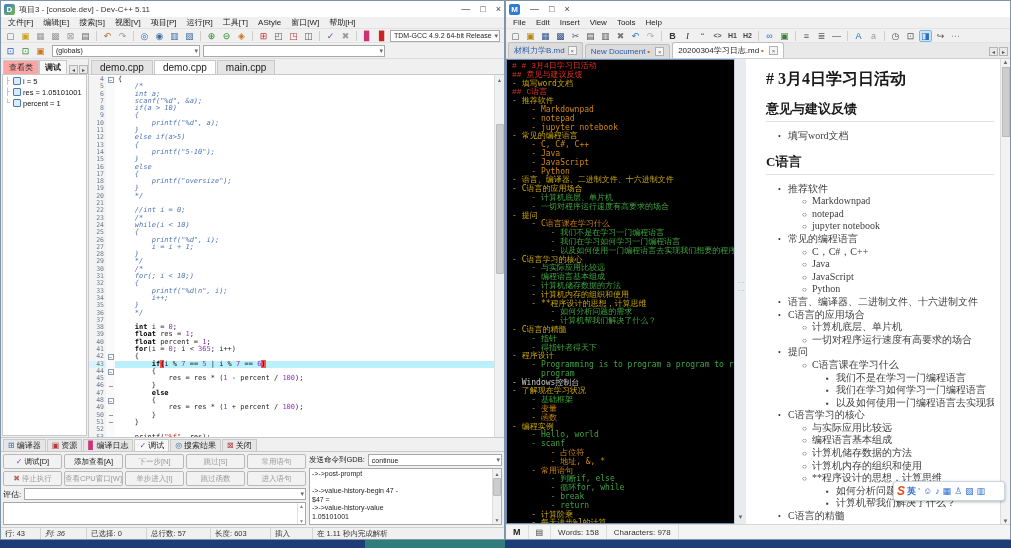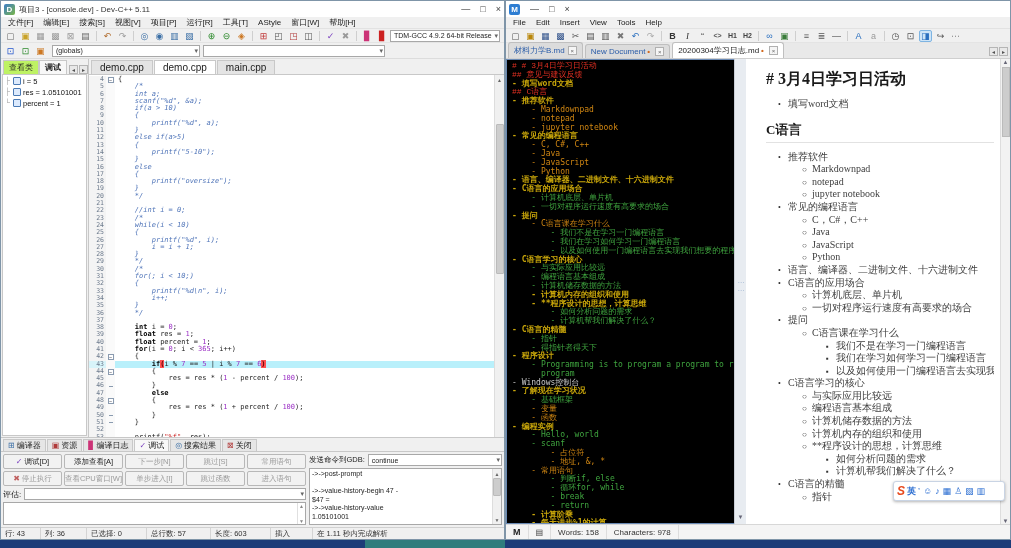--- a/index.html
+++ b/index.html
@@ -30,21 +30,21 @@
   .tsep{width:1px;height:10px;background:#cfcfcf;margin:0 3px;flex:none;}
   .combo{background:#fff;border:1px solid #a8a8a8;height:12px;display:flex;align-items:center;font-size:7px;padding-left:3px;position:relative;white-space:nowrap;overflow:hidden;}
   .combo .arr{position:absolute;right:1px;top:0;bottom:0;display:flex;align-items:center;color:#666;font-size:7px;}
   #compiler-combo{width:132px;margin-left:auto;margin-right:4px;}
   #globals-combo{width:148px;margin-left:4px;}
   #members-combo{width:182px;margin-left:3px;}
   
   .dev-main{flex:1;display:flex;min-height:0;}
   .sidebar{width:88px;border-right:1px solid #c8c8c8;display:flex;flex-direction:column;background:#f0f0f0;}
   .side-head{height:15px;display:flex;align-items:flex-end;padding-left:2px;flex:none;}
-  .stab{font-size:8px;padding:1px 5px;border:1px solid #c8c8c8;border-bottom:none;background:#bef264;white-space:nowrap;}
+  .stab{font-size:8px;padding:1px 5px;border:1px solid #c8c8c8;border-bottom:none;background:#fca5a5;white-space:nowrap;}
   .stab.active{background:#f8f8f8;font-weight:bold;}
   .side-arrows{margin-left:2px;display:flex;gap:1px;}
   .sarr{width:9px;height:9px;border:1px solid #b5b5b5;background:#e8e8e8;font-size:6px;display:flex;align-items:center;justify-content:center;color:#555;}
   .watchbox{flex:1;background:#fff;border:1px solid #c8c8c8;margin:0 1px 1px 1px;padding:2px 0 0 2px;overflow:hidden;}
   .witem{display:flex;font-size:7.5px;height:11px;white-space:nowrap;color:#111;}
   .wtree{color:#999;width:8px;flex:none;font-size:7px;}
   .wic{width:8px;height:8px;border:1px solid #4a7ab5;background:#dceafd;margin-right:2px;flex:none;border-radius:1px;}
   .editor-col{flex:1;display:flex;flex-direction:column;min-width:0;}
   .edtabs{height:15px;display:flex;align-items:flex-end;background:#f0f0f0;padding-left:2px;flex:none;}
   .edtab{font-size:10px;padding:1px 8px;border:1px solid #c8c8c8;border-bottom:none;background:#e4e4e4;margin-right:1px;white-space:nowrap;}
@@ -98,21 +98,21 @@
   .mtabbar{height:16px;background:#e9e9e9;display:flex;align-items:flex-end;padding:0 2px;flex:none;border-bottom:1px solid #cfcfcf;}
   .mtab{display:flex;align-items:center;font-size:8px;background:#dcdcdc;border:1px solid #bfbfbf;border-bottom:none;border-radius:3px 3px 0 0;padding:2px 5px;margin-right:2px;white-space:nowrap;color:#2a5ca8;}
   .mtab.active{background:#fff;color:#222;}
   .mtab .dot{color:#d2691e;margin:0 2px;font-weight:bold;}
   .mtab .x{width:9px;height:9px;border:1px solid #b0b0b0;font-size:6px;display:flex;align-items:center;justify-content:center;margin-left:3px;color:#666;background:#f5f5f5;}
   .mtab-arrows{margin-left:auto;display:flex;gap:1px;margin-bottom:2px;}
   .msplit{flex:1;display:flex;min-height:0;background:#dfe4ea;}
   .mdeditor{width:228px;background:#000;padding:2px 0 0 5px;font-family:"DejaVu Sans Mono",monospace;font-size:8px;line-height:8.8px;overflow:hidden;flex:none;border:1px solid #6a8ab5;border-right:none;}
   .mline{white-space:pre;height:8.8px;}
   .mline.r{color:#e33022;font-family:Liberation Mono, monospace;}
-  .mline.y{color:#c9a60a;font-weight:bold;}
+  .mline.y{color:#c9a60a;}
   .mline.o{color:#d08612;}
   .mline.g{color:#3fa53f;}
   .mline.w{color:#c8c8c8;}
   .medscroll{width:12px;background:#e8ecf1;border-left:1px solid #c9ced6;display:flex;flex-direction:column;align-items:center;justify-content:flex-end;flex:none;}
   .medscroll .grip{margin:auto 0;color:#7d9cc4;font-size:7px;letter-spacing:1px;writing-mode:vertical-rl;}
   .medscroll .sbtn{font-size:6px;color:#667;height:10px;}
   .preview{flex:1;background:#fff;overflow:hidden;padding:6px 6px 0 20px;font-family:"Liberation Serif","DejaVu Serif",serif;color:#404040;min-width:0;}
   .pv-h1{font-size:16px;font-weight:bold;color:#1a1a1a;margin:4px 0 8px 0;}
   .pv-h2{font-size:13px;font-weight:bold;color:#1a1a1a;border-bottom:1px solid #e2e2e2;padding-bottom:3px;margin:10px 0 8px 0;}
   .pitem{font-size:10px;line-height:11.6px;white-space:nowrap;overflow:hidden;}
@@ -367,21 +367,21 @@
               <span class="vthumb" style="height:18px;"></span>
               <span class="sbtn" style="margin-top:auto;">▼</span>
             </div>
           </div>
         </div>
       </div>
     </div>
 
     <div class="dstatus" id="dev-status">
         <span class="dseg" style="width:40px;">行: 43</span>
-        <span class="dseg" style="width:46px;">列: 36</span>
+        <span class="dseg" style="width:46px;font-style:italic;">列: 36</span>
         <span class="dseg" style="width:60px;">已选择: 0</span>
         <span class="dseg" style="width:64px;">总行数: 57</span>
         <span class="dseg" style="width:60px;">长度: 603</span>
         <span class="dseg" style="width:42px;">插入</span>
         <span class="dseg" style="">在 1.11 秒内完成解析</span>
       </div>
   </div>
 
   <div class="window" id="mdp-window">
     <div class="titlebar">
@@ -511,20 +511,21 @@
           <div class="mline g">        - return</div>
           <div class="mline y">    - 计算阶乘</div>
           <div class="mline y">    - 每天进步%1的计算</div>
         </div>
       <div class="medscroll">
         <span class="grip">⋮⋮</span>
         <span class="sbtn">▼</span>
       </div>
       <div class="preview" id="mdp-preview">
         <div class="pv-h1"># 3月4日学习日活动</div>
+        <div class="pv-h2">意见与建议反馈</div>
         <div id="pv-feedback">
             <div class="pitem l1"><span class="bullet">•</span>填写word文档</div>
           </div>
         <div class="pv-h2">C语言</div>
         <div id="pv-items">
             <div class="pitem l1"><span class="bullet">•</span>推荐软件</div>
             <div class="pitem l2"><span class="bullet">○</span>Markdownpad</div>
             <div class="pitem l2"><span class="bullet">○</span>notepad</div>
             <div class="pitem l2"><span class="bullet">○</span>jupyter notebook</div>
             <div class="pitem l1"><span class="bullet">•</span>常见的编程语言</div>

